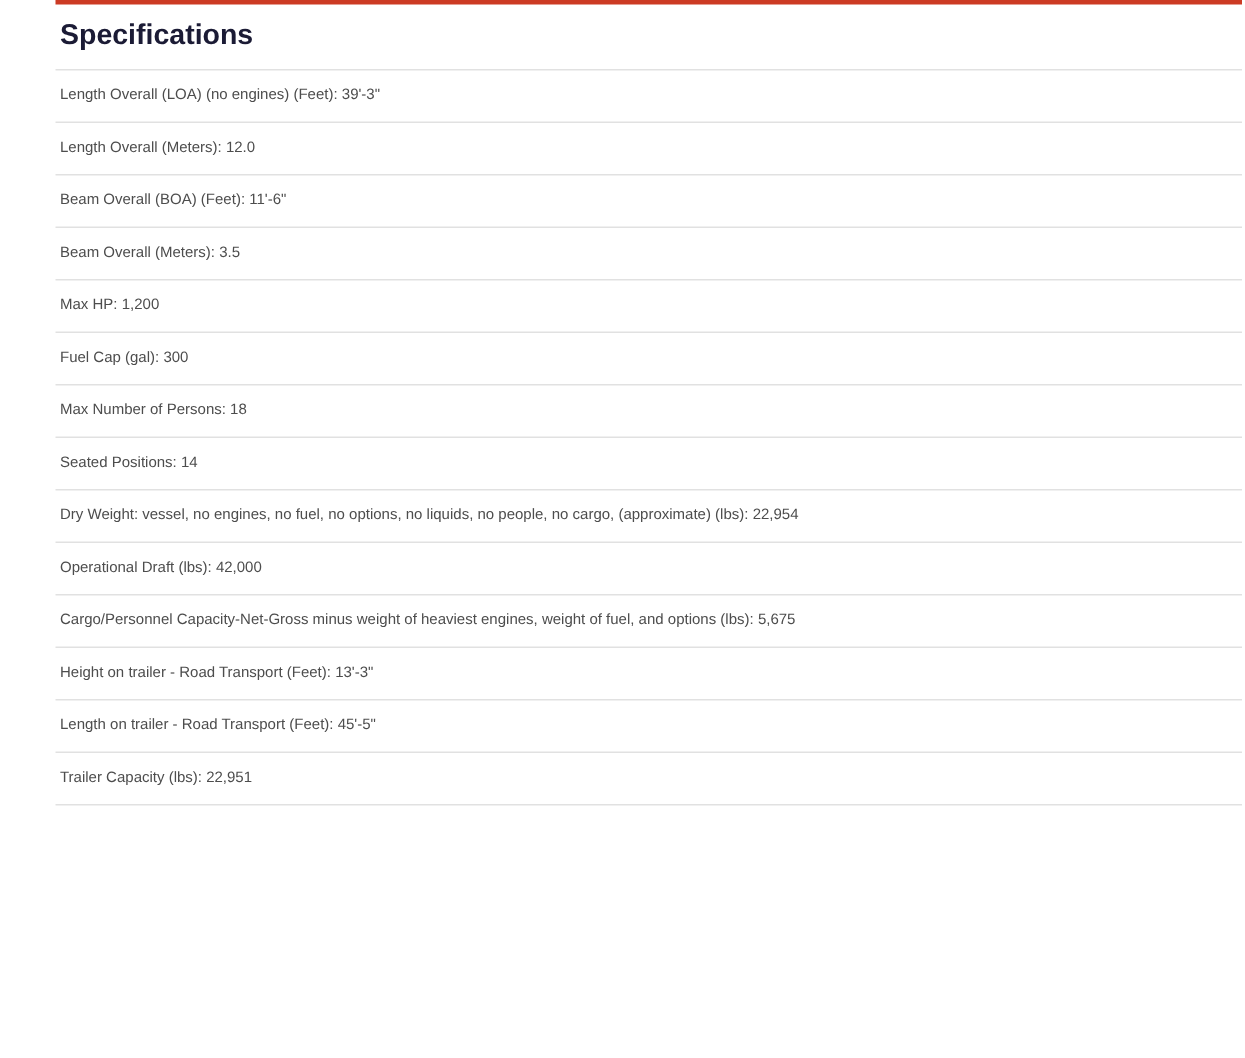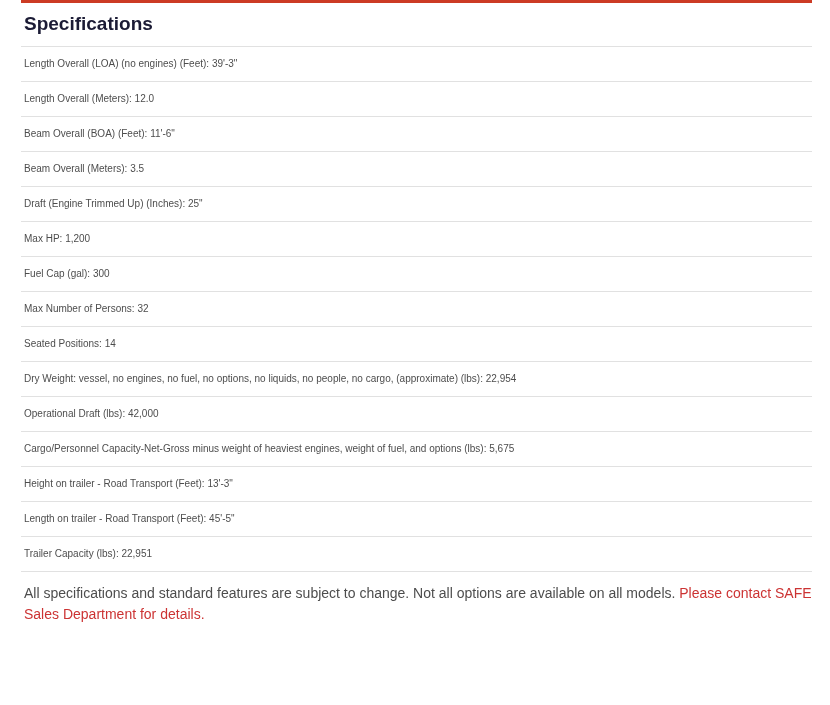--- a/index.html
+++ b/index.html
@@ -11,21 +11,21 @@
     --bg:#ffffff;
   }
   *{box-sizing:border-box;}
   html,body{margin:0;padding:0;}
   body{
     width:830px;height:705px;overflow:hidden;
     background:var(--bg);
     font-family:"Liberation Sans","DejaVu Sans",sans-serif;
   }
   .page{
-    margin-left:21px;
+    margin-left:37px;
     width:791px;
   }
   .accent-bar{
     height:3px;
     background:var(--accent);
   }
   .title{
     font-size:19px;
     font-weight:bold;
     color:var(--title);
@@ -63,37 +63,35 @@
   <div class="spec-list">
   <div class="spec-row"><span>Length Overall (LOA) (no engines) (Feet)</span><span>: </span><span>39'-3"</span></div>
 
   <div class="spec-row"><span>Length Overall (Meters)</span><span>: </span><span>12.0</span></div>
 
   <div class="spec-row"><span>Beam Overall (BOA) (Feet)</span><span>: </span><span>11'-6"</span></div>
 
   <div class="spec-row"><span>Beam Overall (Meters)</span><span>: </span><span>3.5</span></div>
 
 
-  <div class="spec-row"><span>Draft (Engine Trimmed Up) (Inches)</span><span>: </span><span>25"</span></div>
 
   <div class="spec-row"><span>Max HP</span><span>: </span><span>1,200</span></div>
 
   <div class="spec-row"><span>Fuel Cap (gal)</span><span>: </span><span>300</span></div>
 
-  <div class="spec-row"><span>Max Number of Persons</span><span>: </span><span>32</span></div>
+  <div class="spec-row"><span>Max Number of Persons</span><span>: </span><span>18</span></div>
 
   <div class="spec-row"><span>Seated Positions</span><span>: </span><span>14</span></div>
 
   <div class="spec-row"><span>Dry Weight: vessel, no engines, no fuel, no options, no liquids, no people, no cargo, (approximate) (lbs)</span><span>: </span><span>22,954</span></div>
 
 
   <div class="spec-row"><span>Operational Draft (lbs)</span><span>: </span><span>42,000</span></div>
 
   <div class="spec-row"><span>Cargo/Personnel Capacity-Net-Gross minus weight of heaviest engines, weight of fuel, and options (lbs)</span><span>: </span><span>5,675</span></div>
 
   <div class="spec-row"><span>Height on trailer - Road Transport (Feet)</span><span>: </span><span>13'-3"</span></div>
 
   <div class="spec-row"><span>Length on trailer - Road Transport (Feet)</span><span>: </span><span>45'-5"</span></div>
 
   <div class="spec-row"><span>Trailer Capacity (lbs)</span><span>: </span><span>22,951</span></div>
 </div>
-  <p class="footer-note"><span>All specifications and standard features are subject to change. Not all options are available on all models. </span><a class="sales-link" href="#">Please contact SAFE Sales Department for details.</a></p>
 </div>
 
 </body></html>

